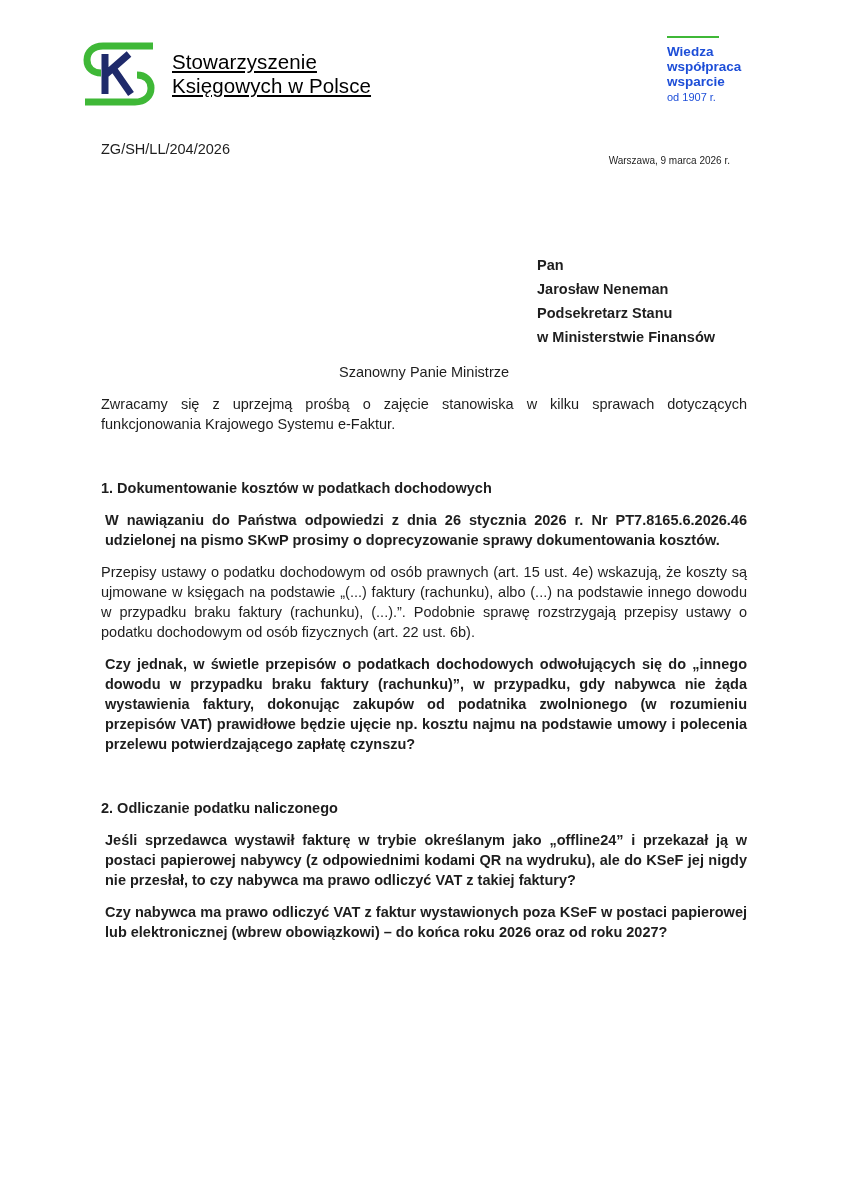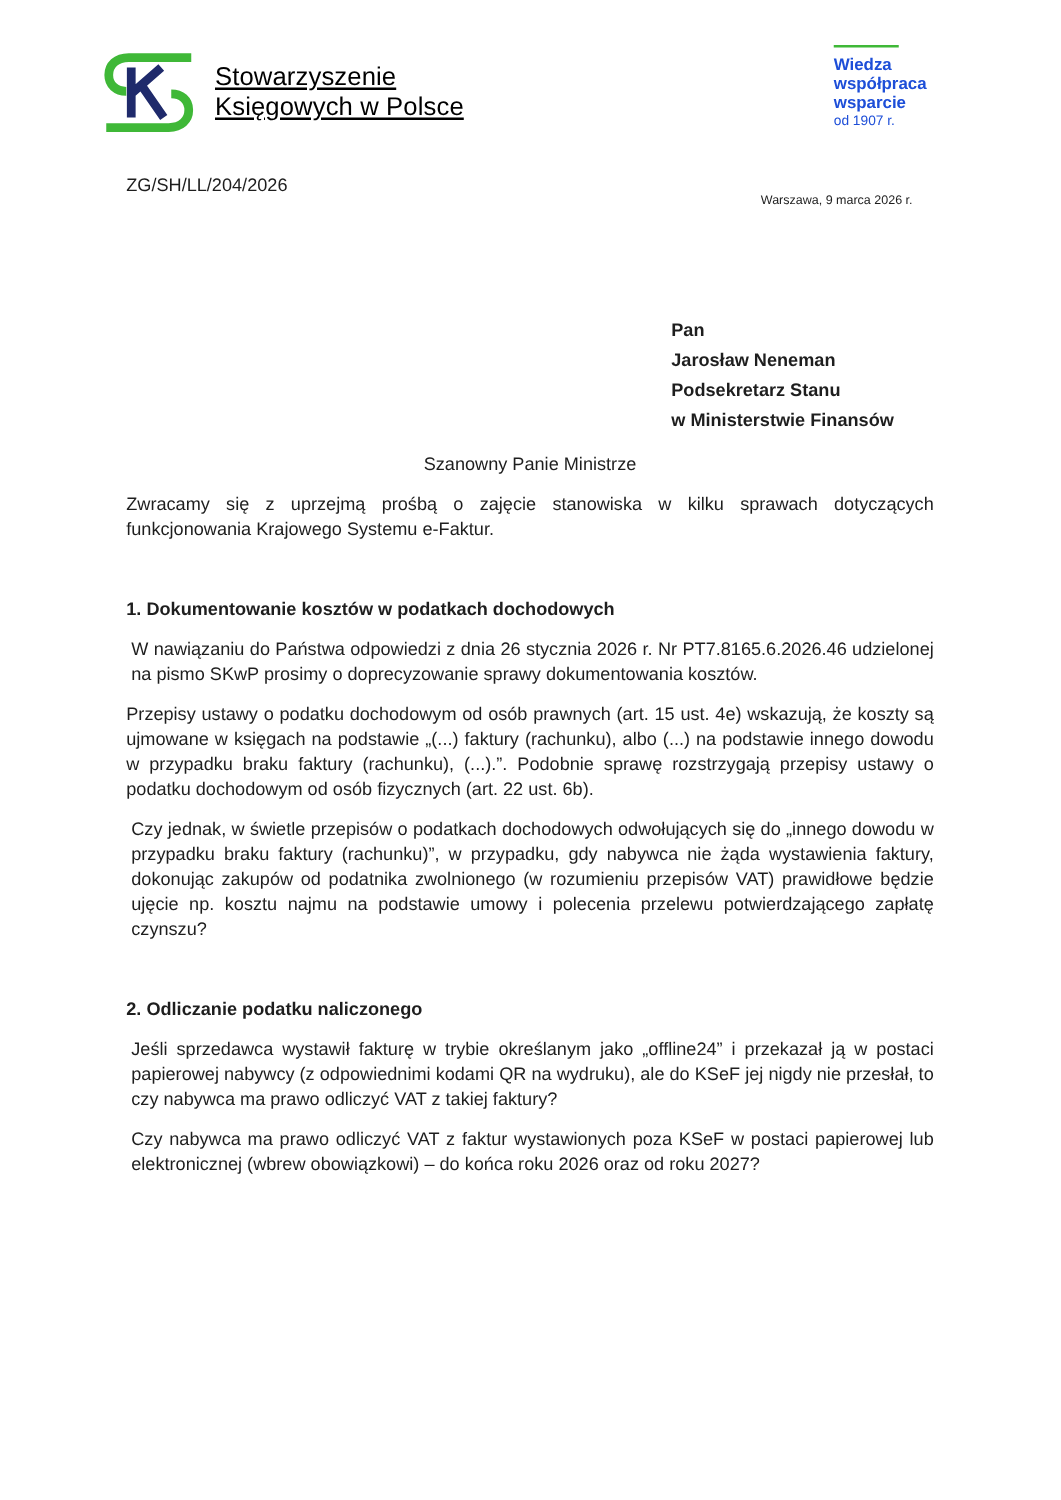--- a/index.html
+++ b/index.html
@@ -31,21 +31,21 @@
     .content {
       position: absolute; left: 101px; top: 362px; width: 646px;
       font-size: 14.5px; line-height: 20px;
     }
     .content p { margin: 0 0 12px 0; text-align: justify; }
     .content p.nojust { text-align: center; }
     .content .salutation { margin-bottom: 12px; }
     .content h2 {
       font-size: 14.5px; font-weight: 700; margin: 44px 0 12px 0; line-height: 20px;
     }
-    .indent { padding-left: 4px; }
+    .indent { padding-left: 4px; font-weight: bold; }
   </style>
 </head>
 <body>
 
 <div>
   <svg class="logo" viewBox="0 0 72 64">
     <path d="M70 4 H20 C10 4 4 10 4 18 C4 26 10 31 18 31" fill="none" stroke="#3fb837" stroke-width="7" stroke-linecap="butt"></path>
     <path d="M2 60 H52 C62 60 68 54 68 46 C68 38 62 33 54 33" fill="none" stroke="#3fb837" stroke-width="7" stroke-linecap="butt"></path>
     <path d="M22 12 V52 M22 33 L46 12 M30 26 L48 52" fill="none" stroke="#1f2a6b" stroke-width="7"></path>
   </svg>

